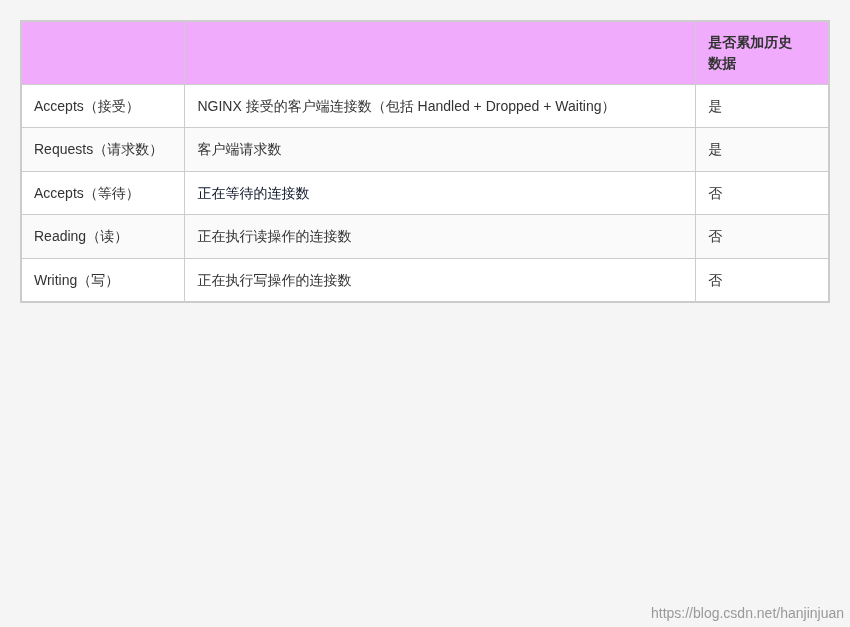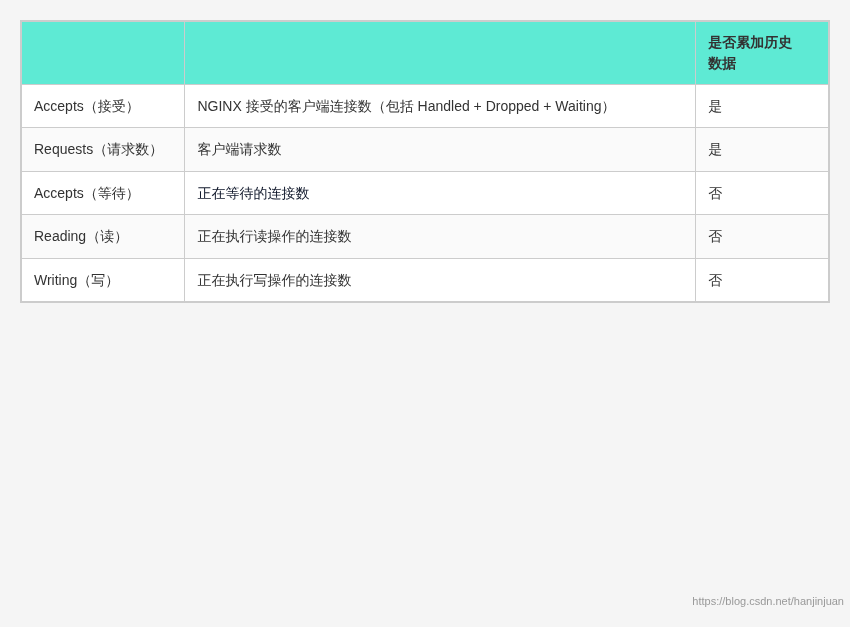--- a/index.html
+++ b/index.html
@@ -21,21 +21,21 @@
     .table-wrapper {
       width: 810px;
       border: 1px solid #ccc;
       background: #fff;
     }
     table {
       width: 100%;
       border-collapse: collapse;
     }
     thead tr {
-      background: #5eead4;
+      background: #f0abfc;
       margin-left: 31px;
     }
     th {
       border: 1px solid #ccc;
       padding: 10px 12px;
       text-align: left;
       font-weight: bold;
       color: #333;
       vertical-align: middle;
       line-height: 1.5;
@@ -61,23 +61,23 @@
     td.col-hist {
       width: 130px;
       text-align: left;
     }
     a.link-style {
       color: #0f172a;
       text-decoration: none;
     }
     .watermark {
       position: fixed;
-      bottom: 20px;
+      bottom: 6px;
       right: 6px;
-      font-size: 11px;
+      font-size: 14px;
       color: #999;
     }
   </style>
 </head>
 <body>
 
 <div class="table-wrapper">
   <table>
     <thead>
       <tr>

